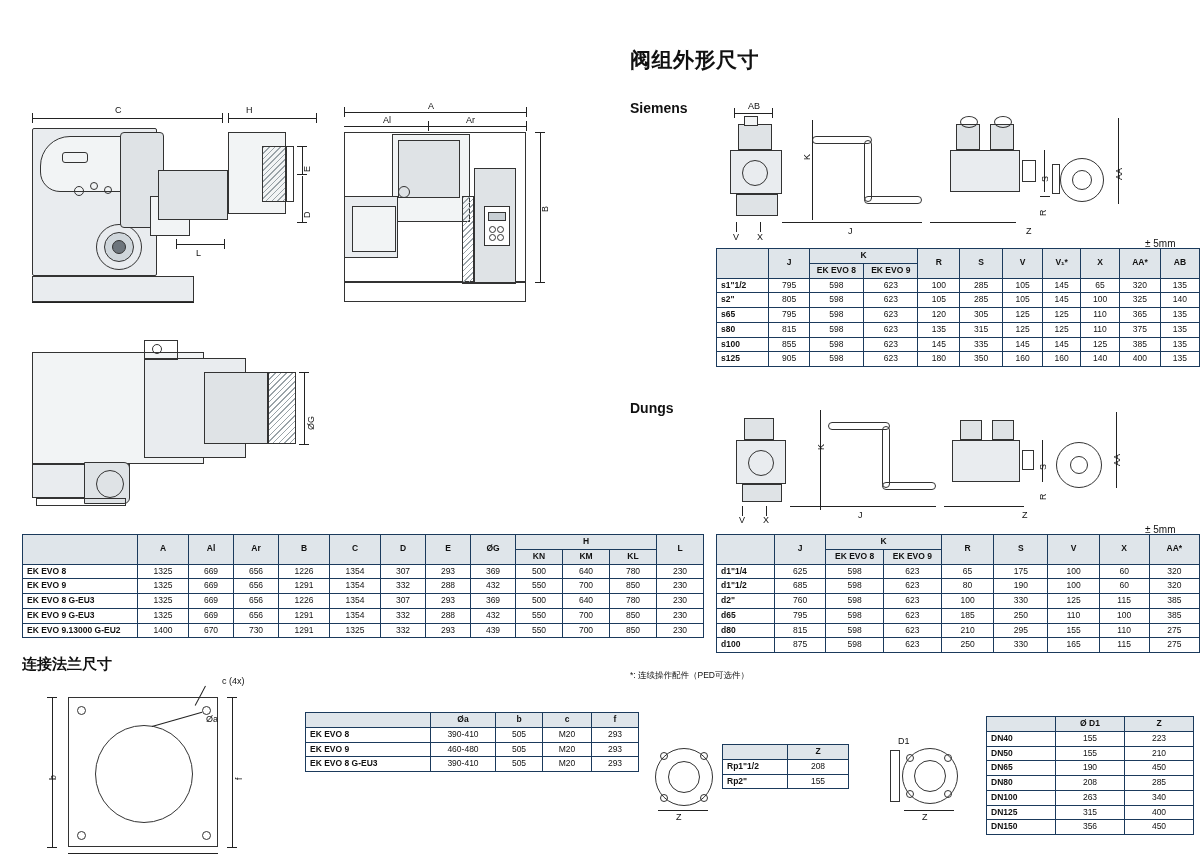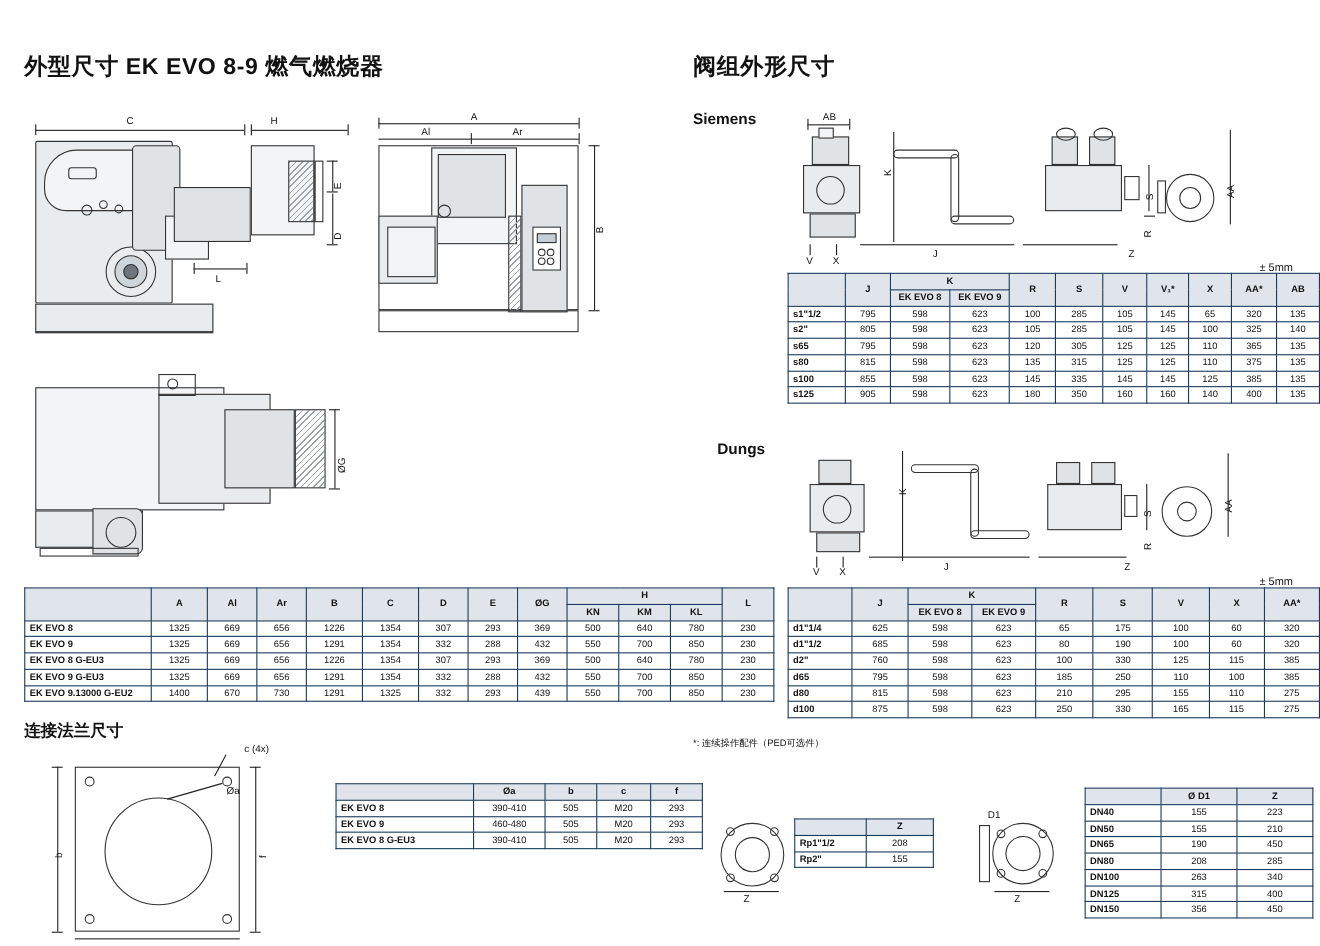--- a/index.html
+++ b/index.html
@@ -66,21 +66,20 @@
   .note{position:absolute;font-size:8.5px;color:#111;}
   .tol{position:absolute;font-size:10px;color:#111;}
 
   .circle{position:absolute;border:1px solid #333;border-radius:50%;}
 </style>
 </head>
 <body>
 
 <div class="page">
 
-  <h1 class="title" id="title-left">外型尺寸  EK EVO 8-9 燃气燃烧器</h1>
   <h1 class="title" id="title-right">阀组外形尺寸</h1>
 
   <div>
 
     <span class="dimlabel" style="left:115px;top:105px;">C</span>
     <span class="dimlabel" style="left:246px;top:105px;">H</span>
     <div class="dimline" style="left:32px;top:118px;width:190px;height:.7px;"></div>
     <div class="dimline" style="left:32px;top:113px;width:.7px;height:10px;"></div>
     <div class="dimline" style="left:222px;top:113px;width:.7px;height:10px;"></div>
     <div class="dimline" style="left:228px;top:118px;width:88px;height:.7px;"></div>
@@ -476,21 +475,21 @@
         <td>350</td>
         <td>160</td>
         <td>160</td>
         <td>140</td>
         <td>400</td>
         <td>135</td>
       </tr>
     </tbody>
   </table>
 
-  <div class="subtitle" style="left:630px;top:400px;margin-left:22px;">Dungs</div>
+  <div class="subtitle" style="left:630px;top:400px;">Dungs</div>
 
   <div>
     <div class="outline gray2" style="left:744px;top:418px;width:30px;height:22px;"></div>
     <div class="outline gray" style="left:736px;top:440px;width:50px;height:44px;"></div>
     <div class="circle" style="left:748px;top:450px;width:24px;height:24px;"></div>
     <div class="outline gray2" style="left:742px;top:484px;width:40px;height:18px;"></div>
     <div class="dimline" style="left:742px;top:506px;width:.7px;height:10px;"></div>
     <div class="dimline" style="left:766px;top:506px;width:.7px;height:10px;"></div>
     <span class="dimlabel" style="left:739px;top:515px;">V</span>
     <span class="dimlabel" style="left:763px;top:515px;">X</span>

